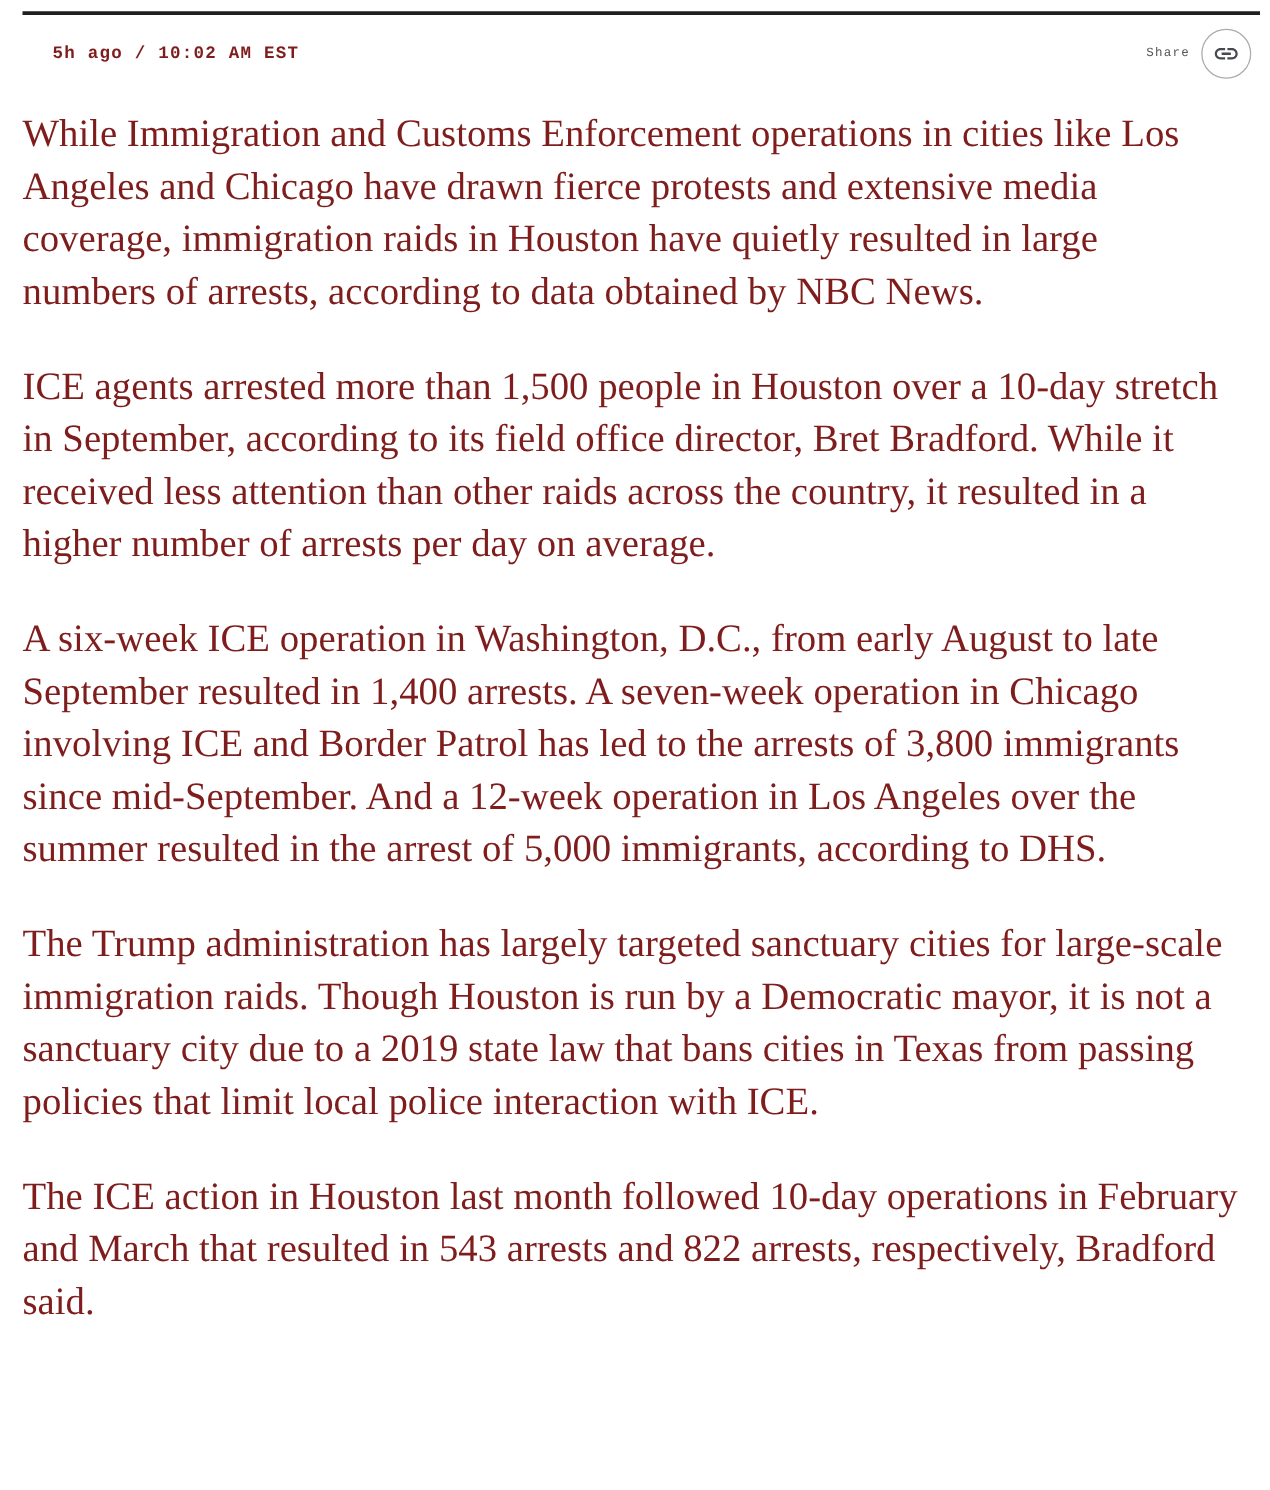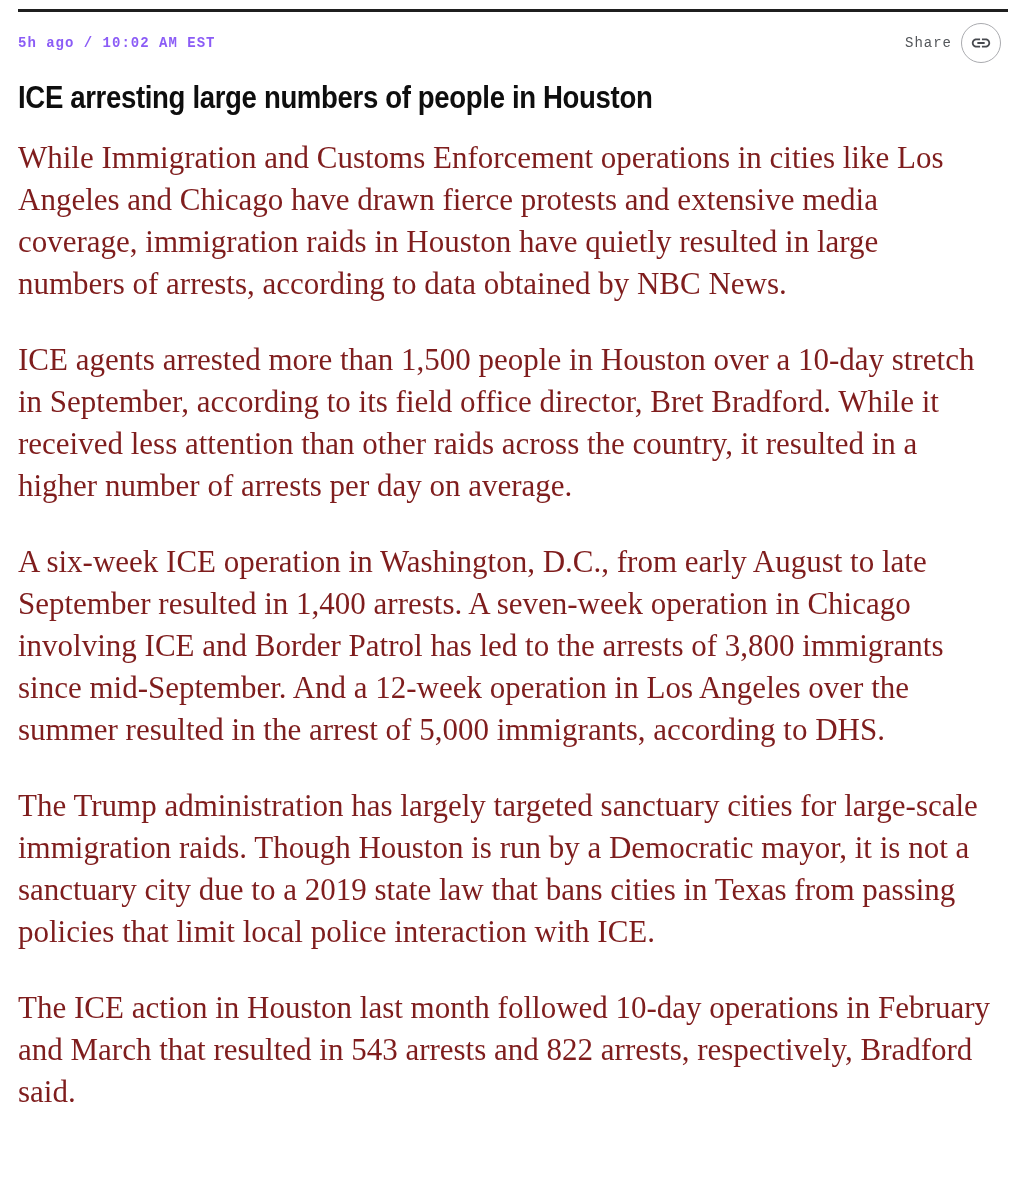--- a/index.html
+++ b/index.html
@@ -21,35 +21,36 @@
     display: flex;
     align-items: center;
     justify-content: space-between;
     margin: 10px 15px 0 18px;
     height: 42px;
   }
   .timestamp {
     font-family: "Liberation Mono", monospace;
     font-size: 14px;
     letter-spacing: 1px;
-    color: #8b5cf6;
+    color: #7f1d1d;
     font-weight: 700;
+    margin-left: 24px;
   }
   .share {
     display: flex;
     align-items: center;
     gap: 9px;
     background: none;
     border: none;
     padding: 0;
     cursor: pointer;
   }
   .share-label {
     font-family: "Liberation Mono", monospace;
-    font-size: 14px;
+    font-size: 10px;
     letter-spacing: 1px;
     color: #54575b;
   }
   .share-circle {
     width: 40px; height: 40px;
     border: 1.5px solid #aaabaf;
     border-radius: 50%;
     display: flex;
     align-items: center;
     justify-content: center;
@@ -119,23 +120,20 @@
     <button class="share">
       <span class="share-label">Share</span>
       <span class="share-circle">
         <svg width="22" height="22" viewBox="0 0 24 24" aria-hidden="true">
           <path fill="#46494e" d="M3.9 12c0-1.71 1.39-3.1 3.1-3.1h4V7H7c-2.76 0-5 2.24-5 5s2.24 5 5 5h4v-1.9H7c-1.71 0-3.1-1.39-3.1-3.1zM8 13h8v-2H8v2zm9-6h-4v1.9h4c1.71 0 3.1 1.39 3.1 3.1s-1.39 3.1-3.1 3.1h-4V17h4c2.76 0 5-2.24 5-5s-2.24-5-5-5z"></path>
         </svg>
       </span>
     </button>
   </div>
 
-  <h1 class="headline">
-    <span class="condense">ICE arresting large numbers of people in Houston</span>
-  </h1>
 
 
   <div class="article-body">
       <p class="para">While Immigration and Customs Enforcement operations in cities like Los Angeles and Chicago have drawn fierce protests and extensive media coverage, immigration raids in Houston have quietly resulted in large numbers of arrests, according to data obtained by NBC News.</p>
       <p class="para">ICE agents arrested more than 1,500 people in Houston over a 10-day stretch in September, according to its field office director, Bret Bradford. While it received less attention than other raids across the country, it resulted in a higher number of arrests per day on average.</p>
       <p class="para">A six-week ICE operation in Washington, D.C., from early August to late September resulted in 1,400 arrests. A seven-week operation in Chicago involving ICE and Border Patrol has led to the arrests of 3,800 immigrants since mid-September. And a 12-week operation in Los Angeles over the summer resulted in the arrest of 5,000 immigrants, according to DHS.</p>
       <p class="para">The Trump administration has largely targeted sanctuary cities for large-scale immigration raids. Though Houston is run by a Democratic mayor, it is not a sanctuary city due to a 2019 state law that bans cities in Texas from passing policies that limit local police interaction with ICE.</p>
       <p class="para">The ICE action in Houston last month followed 10-day operations in February and March that resulted in 543 arrests and 822 arrests, respectively, Bradford said.</p>
     </div>
 

